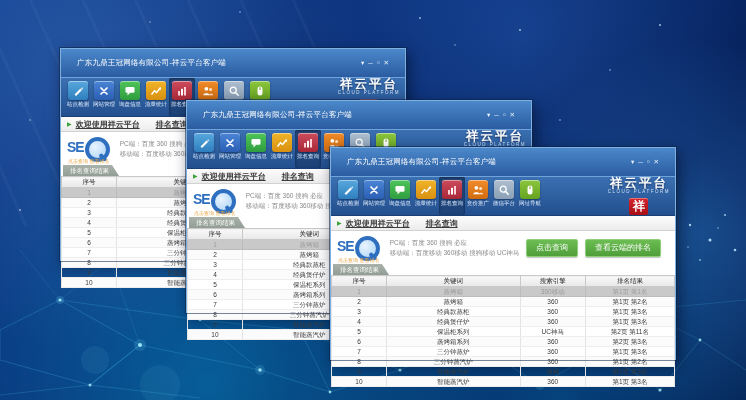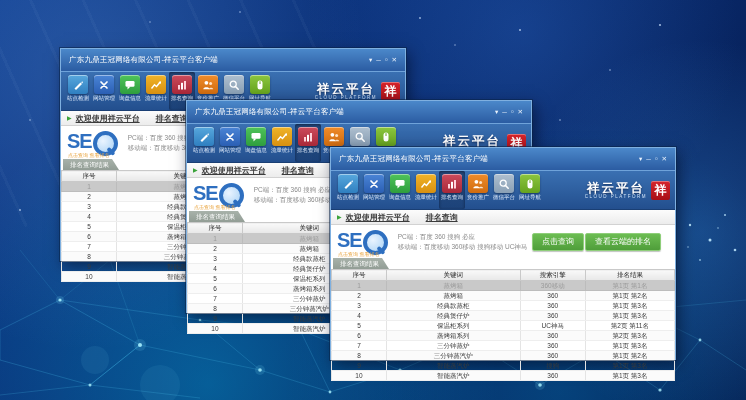--- a/index.html
+++ b/index.html
@@ -20,69 +20,69 @@
   .plexus{position:absolute;left:0;top:0;z-index:0;}
 
   
   .app-window{position:absolute;width:344px;height:211px;background:#fff;
     border:1px solid #7fb0e0;outline:1px solid rgba(10,35,70,.55);
     box-shadow:3px 5px 14px rgba(2,8,30,.55);display:flex;flex-direction:column;}
   .w0{left:60px;top:48px;z-index:1;}
   .w1{left:186px;top:100px;z-index:2;}
   .w2{left:330px;top:147px;z-index:3;}
 
-  .titlebar{height:22px;flex:none;display:flex;align-items:center;
-    background:linear-gradient(#4b88ca,#2b5ca2);padding:0 8px;color:#fff;}
+  .titlebar{height:28px;flex:none;display:flex;align-items:center;
+    background:linear-gradient(#4b88ca,#2b5ca2);padding:0 16px;color:#fff;}
   .title-text{font-size:7.5px;letter-spacing:.2px;white-space:nowrap;overflow:hidden;}
   .win-controls{margin-left:auto;display:flex;gap:4px;align-items:center;}
   .win-controls span{font-size:6.5px;line-height:10px;color:#eaf2fc;cursor:default;}
   .ic-menu::before{content:"▾";}
   .ic-min::before{content:"─";}
   .ic-max::before{content:"▫";font-size:7.5px;}
   .ic-close::before{content:"✕";}
 
   .toolbar{height:38px;flex:none;display:flex;align-items:stretch;
     background:linear-gradient(#3a70b2,#234f8e);border-top:1px solid #6fa3da;
     border-bottom:1px solid #1a3f74;padding:0 4px;}
   .tool{width:26px;flex:none;display:flex;flex-direction:column;align-items:center;
     justify-content:flex-start;padding-top:3px;border-radius:2px;}
   .tool.active{background:linear-gradient(rgba(8,28,60,.45),rgba(8,28,60,.25));
     box-shadow:inset 0 1px 3px rgba(0,0,20,.5);}
   .tile{width:20px;height:19px;border-radius:3px;flex:none;display:flex;
     align-items:center;justify-content:center;
     box-shadow:inset 0 1px 0 rgba(255,255,255,.45), 0 1px 2px rgba(0,10,30,.4);}
   .tile svg{display:block;}
   .tlabel{font-size:6px;line-height:8px;color:#dfeafa;white-space:nowrap;transform:scale(.92);}
-  .brand{margin-left:auto;display:flex;align-items:center;gap:4px;padding-right:1px;}
+  .brand{margin-left:auto;display:flex;align-items:center;gap:4px;padding-right:1px;flex-direction:column;}
   .brand-txt{text-align:center;color:#fff;}
   .brand-name{font-size:12.5px;font-weight:bold;letter-spacing:2px;line-height:12px;
     text-shadow:0 1px 2px rgba(0,10,40,.6);}
   .brand-sub{font-size:4.5px;letter-spacing:1.5px;color:#cfe2f6;line-height:5px;}
   .seal{width:19px;height:19px;border-radius:2px;background:linear-gradient(#d6252c,#a80f16);
     color:#fff;font-size:12px;font-weight:bold;display:flex;align-items:center;justify-content:center;
     box-shadow:inset 0 1px 0 rgba(255,255,255,.35);}
 
   .breadcrumb{height:14px;flex:none;display:flex;align-items:center;gap:4px;padding:0 6px;
     background:linear-gradient(#fcfcfc,#ececec);border-bottom:1px solid #d2d2d2;}
   .bc-icon{color:#3aa33a;font-size:6px;line-height:6px;}
   .bc-text{font-size:8px;font-weight:bold;color:#3c3c3c;text-decoration:underline;}
   .bc-sep{width:8px;}
 
   .panel{flex:1;background:#fff;display:flex;flex-direction:column;min-height:0;}
   .panel-head{height:32px;flex:none;display:flex;align-items:center;padding:1px 6px 0 6px;}
   .seo-logo{display:flex;align-items:flex-start;flex:none;position:relative;}
-  .seo-se{font-size:20px;font-weight:900;color:#2e6fc0;line-height:21px;letter-spacing:-1px;
+  .seo-se{font-size:14px;font-weight:900;color:#2e6fc0;line-height:21px;letter-spacing:-1px;
     font-family:"Liberation Sans",sans-serif;}
   .seo-lens{width:17px;height:17px;border:4px solid #2e6fc0;border-radius:50%;margin-left:1px;
     position:relative;background:radial-gradient(circle at 35% 35%,#eaf4ff 0%,#bcdcf8 70%);}
   .seo-lens::after{content:"";position:absolute;width:3.5px;height:9px;background:#2e6fc0;
     left:12px;top:12px;transform:rotate(-45deg);border-radius:2px;}
   .seo-caption{position:absolute;left:1px;top:21px;font-size:5px;color:#e8a33d;white-space:nowrap;}
   .engines{margin-left:10px;font-size:6.5px;color:#8a8a8a;line-height:10px;white-space:nowrap;}
-  .actions{margin-left:auto;display:flex;gap:1px;padding-right:8px;}
+  .actions{margin-left:auto;display:flex;gap:7px;padding-right:8px;}
   .btn{border:1px solid #8fce7a;border-radius:2px;color:#fff;font-size:8px;line-height:8px;
     padding:4px 9px;background:linear-gradient(#6cbd52,#4f9e3a);cursor:pointer;white-space:nowrap;
     box-shadow:0 1px 1px rgba(0,20,0,.25);}
 
   .tab-row{height:11px;flex:none;display:flex;align-items:flex-end;padding-left:2px;
     background:#fff;}
   .result-tab{height:11px;line-height:11px;padding:0 10px 0 7px;background:linear-gradient(#a8b2aa,#929d95);
     color:#fff;font-size:6.5px;white-space:nowrap;
     clip-path:polygon(0 0,calc(100% - 7px) 0,100% 100%,0 100%);}
 

